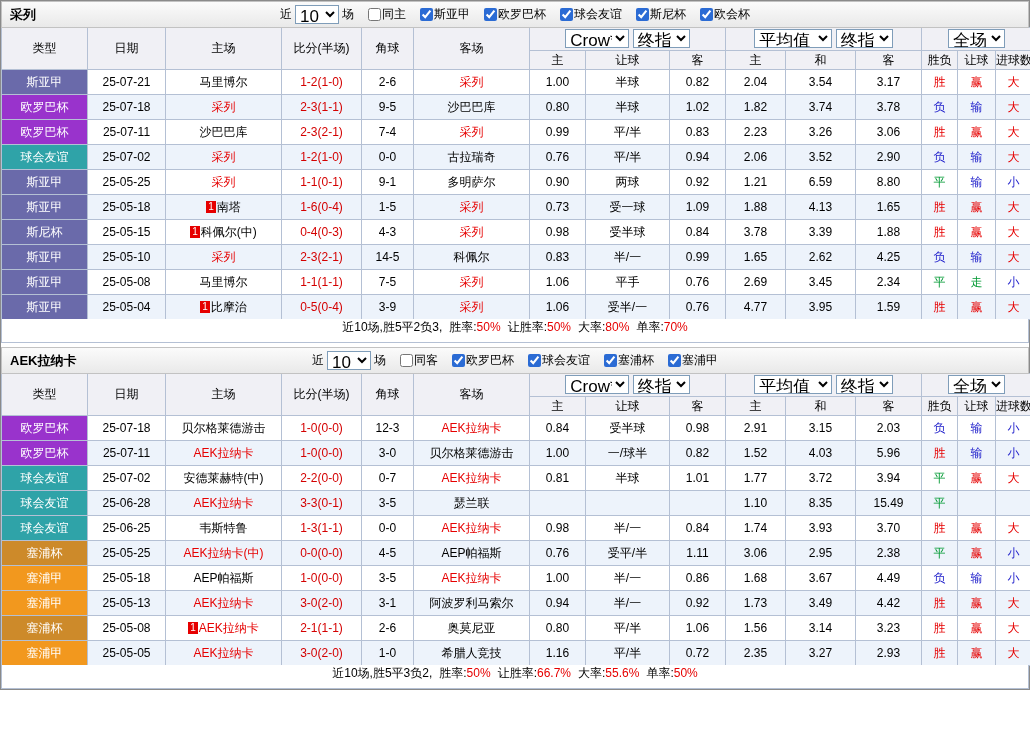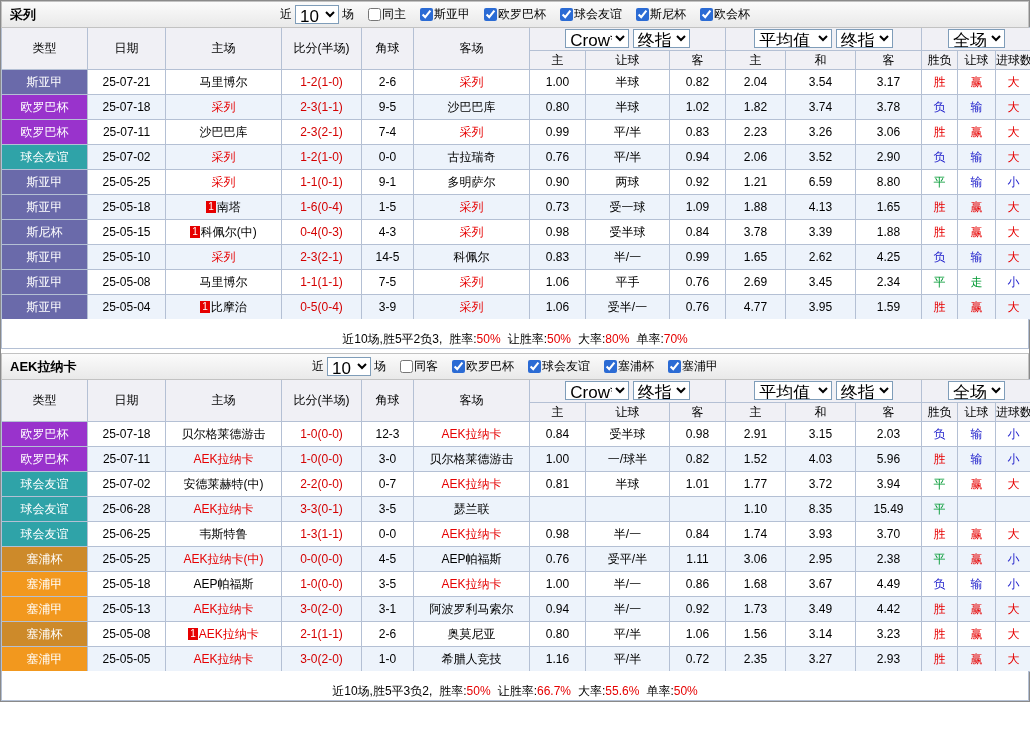--- a/index.html
+++ b/index.html
@@ -33,22 +33,22 @@
   .grid thead th { background:#f0f0f5; font-weight:normal; }
   .grid tr.hdr-top th { height:23px; }
   .grid tr.hdr-bot th { height:19px; }
   .grid td { height:25px; background:#fff; }
   .grid tbody tr:nth-child(even) td { background:#edf3fb; }
   td.type { color:#fff; }
   .red { color:#e60000; }
   td.score { color:#d40000; }
   .badge1 { display:inline-block; background:#e60000; color:#fff; font-size:10px; line-height:12px;
             height:12px; min-width:8px; padding:0 2px; margin-right:1px; vertical-align:1px; }
-  .summary { height:30px; border:1px solid #b4c0d4; border-top:none; margin-top:-1px;
-             display:flex; align-items:flex-end; justify-content:center; gap:7px; background:#fff; }
+  .summary { height:24px; border:1px solid #b4c0d4; border-top:none; margin-top:-1px;
+             display:flex; align-items:flex-start; justify-content:center; gap:7px; background:#fff; }
   .summary .pct { color:#e60000; }
 </style>
 </head>
 <body>
 
 <div class="page">
   <div id="sections">
       <div class="section">
         <div class="band">
           <span class="team">采列</span>

